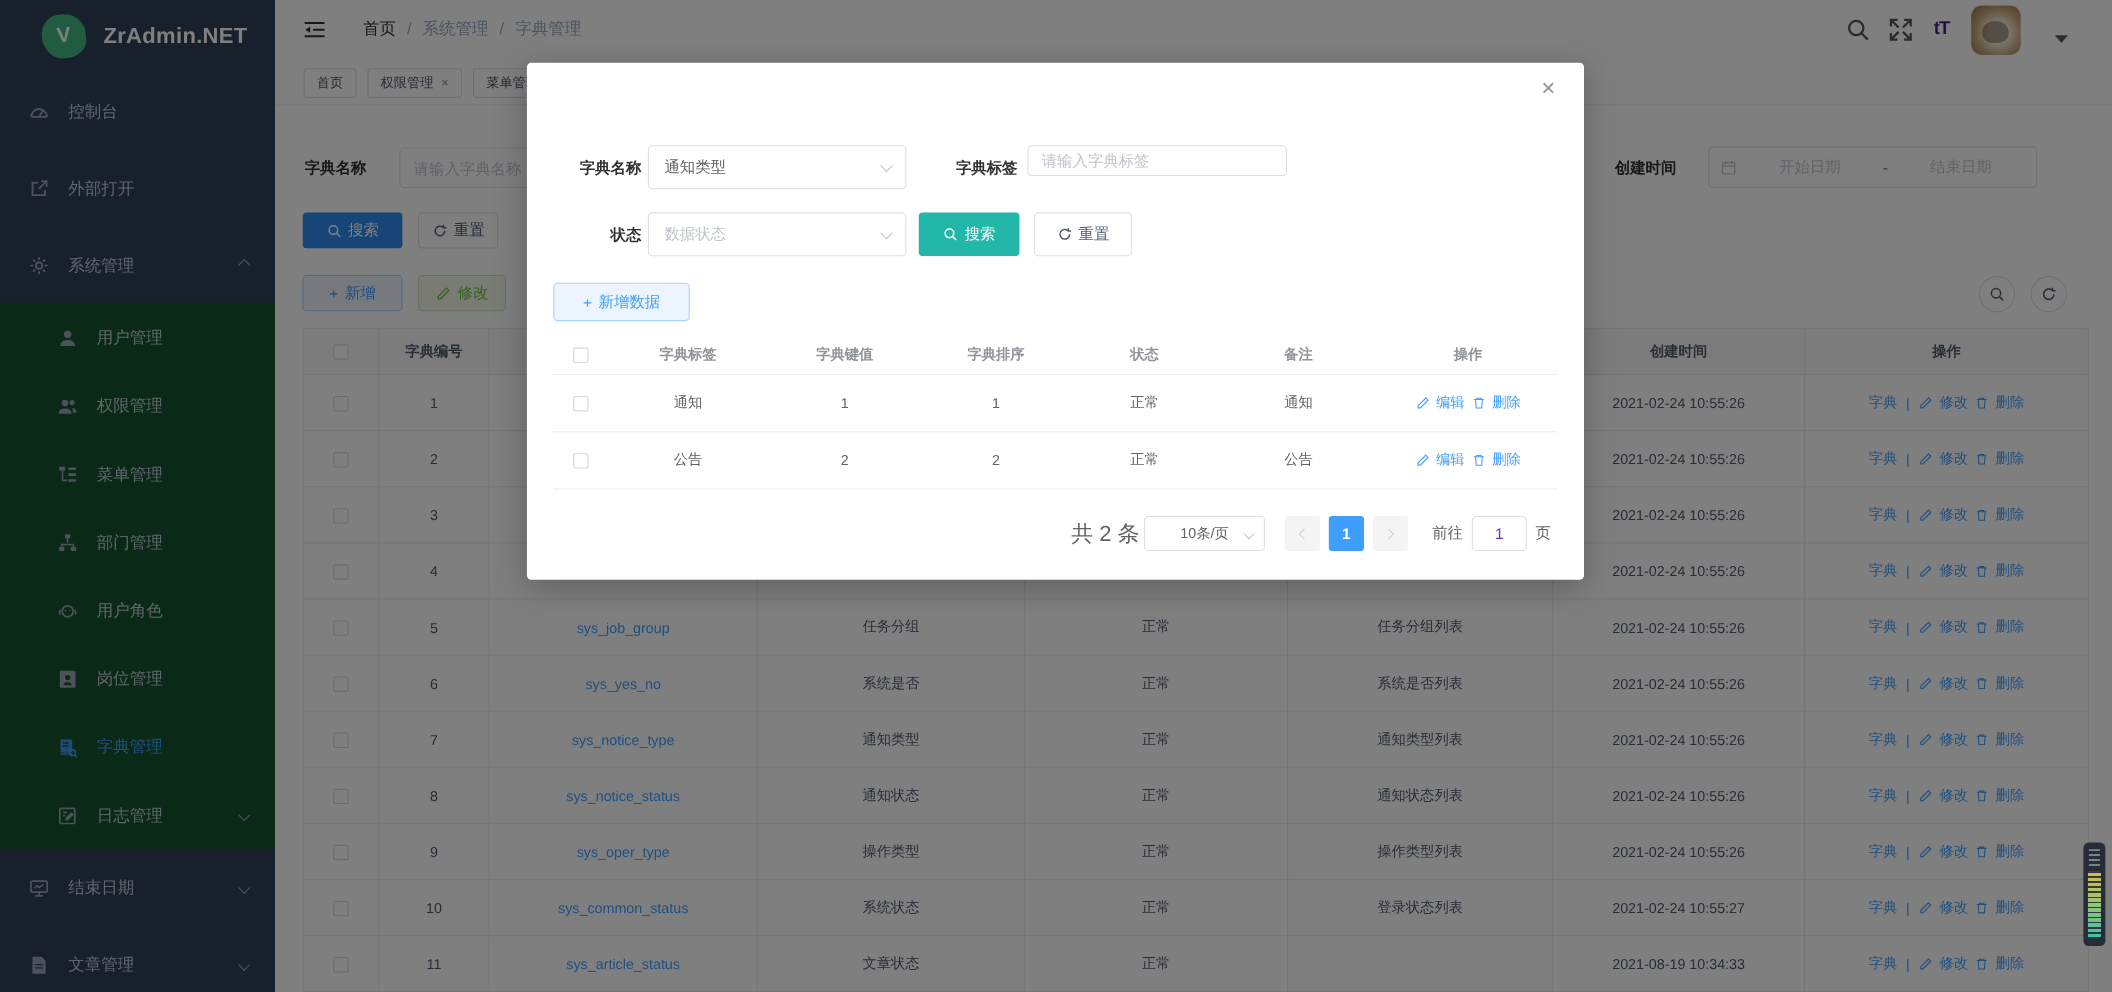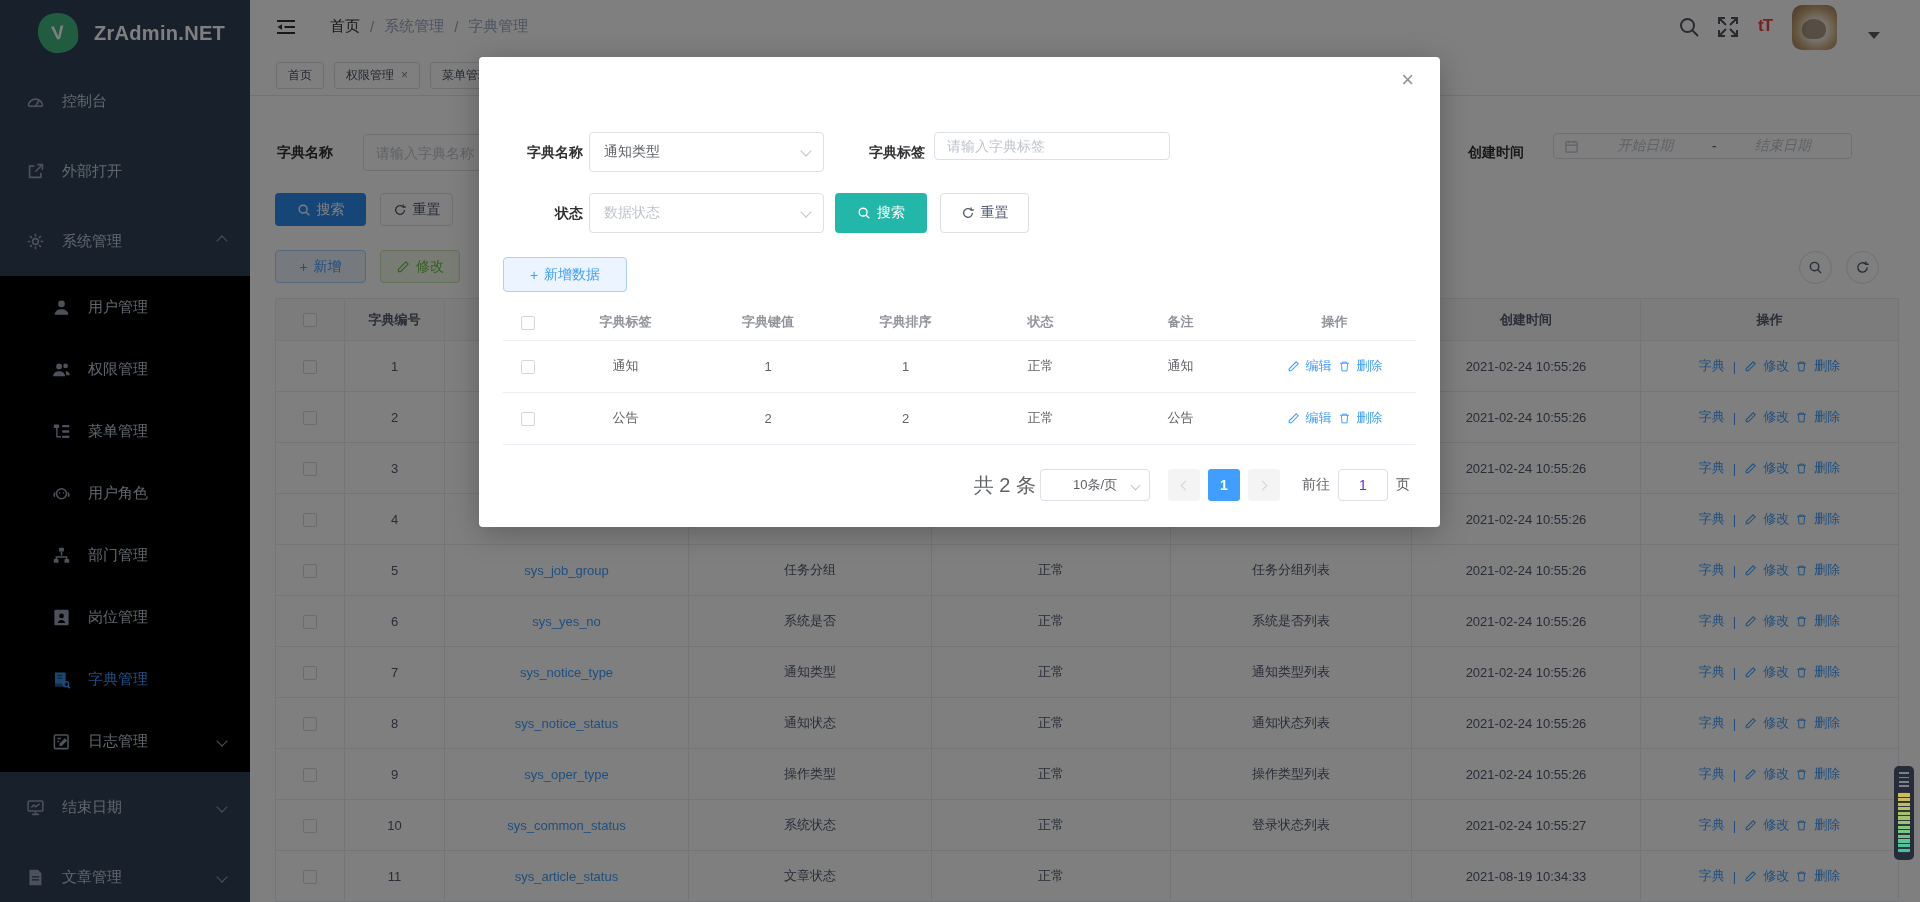--- a/index.html
+++ b/index.html
@@ -11,49 +11,49 @@
   }
   
   .sidebar { position:absolute; left:0; top:0; width:250px; height:902px; background:#304156; z-index:1; }
   .logo-row { display:flex; align-items:center; height:66px; padding-left:38px; gap:16px; }
   .logo-blob { width:40px; height:40px; background:#42b983; border-radius:46% 54% 50% 50%/50% 50% 42% 58%; transform:rotate(-6deg);
     display:flex; align-items:center; justify-content:center; color:#fff; font-weight:bold; font-size:19px; }
   .logo-title { color:#ffffff; font-size:20px; font-weight:bold; letter-spacing:.3px; }
   .menu { position:absolute; top:66px; left:0; right:0; bottom:0; }
   .mi { display:flex; align-items:center; height:70px; padding-left:26px; gap:17px; color:#bfcbd9; font-size:15px; cursor:pointer; }
   .mi .micon { width:19px; height:19px; color:#98a3b7; flex:0 0 auto; }
-  .sub { background:#000000; }
+  .sub { background:#14532d; }
   .sub .mi { height:62px; padding-left:52px; }
   .mi.active, .mi.active .micon { color:#409eff; }
   .chev { width:8px; height:8px; border-right:1.6px solid #98a3b7; border-bottom:1.6px solid #98a3b7; flex:0 0 auto; }
   .chev.down { transform:rotate(45deg); }
   .chev.up { transform:rotate(-135deg); }
   .mi .tail { margin-left:auto; margin-right:24px; }
   
   .navbar { position:absolute; left:250px; top:0; right:0; height:55px; background:#fff; z-index:1; }
   .hamburger { position:absolute; left:26px; top:19px; width:20px; height:16px; cursor:pointer; color:#2b2f36;}
   .crumbs { position:absolute; left:80px; top:17px; font-size:15px; display:flex; gap:10px; align-items:center;}
   .crumb-home { color:#303133; }
   .crumb-sep, .crumb-dim { color:#97a8be; }
   .nav-ic { position:absolute; top:15px; width:24px; height:24px; color:#50555e; cursor:pointer; }
-  .tT { position:absolute; top:16px; font-size:17px; color:#ef4444; font-weight:bold; cursor:pointer; letter-spacing:-1px;}
+  .tT { position:absolute; top:16px; font-size:17px; color:#4c1d95; font-weight:bold; cursor:pointer; letter-spacing:-1px;}
   .avatar { position:absolute; left:1542px; top:5px; width:45px; height:45px; border-radius:10px; cursor:pointer;
     background: radial-gradient(circle at 55% 55%, #f5efe2 0 26%, #c9a87c 60%, #8a6b47 100%); overflow:hidden;}
   .avatar:after{content:""; position:absolute; left:10px; top:14px; width:24px; height:20px; background:#6e5a43; border-radius:50% 50% 40% 40%; opacity:.55;}
   .caret-down { position:absolute; left:1618px; top:32px; width:0; height:0; border-left:6px solid transparent; border-right:6px solid transparent; border-top:7px solid #5a5e66; cursor:pointer;}
   
   .tabsrow { position:absolute; left:250px; top:55px; right:0; height:41px; background:#fff; border-bottom:1px solid #e3e6ec; display:flex; align-items:center; padding-left:26px; gap:10px; z-index:1;}
   .tab { height:27px; padding:0 11px; border:1px solid #d8dce5; border-radius:3px; background:#fff; font-size:12px; color:#495060; display:flex; align-items:center; gap:7px; cursor:pointer;}
   .tab .x { font-size:12px; color:#80858d; cursor:pointer; }
   
   .content { position:absolute; left:250px; top:96px; right:0; bottom:0; background:#fff; z-index:1; }
   .flabel { position:absolute; font-size:14px; font-weight:bold; color:#303133; line-height:36px; }
   .inp { border:1px solid #dcdfe6; border-radius:4px; background:#fff; font-size:14px; color:#6d28d9; padding:0 12px; }
   .inp::placeholder { color:#bfc4cc; }
-  .daterange { position:absolute; left:1303px; top:37px; width:299px; height:26px; border:1px solid #dcdfe6; border-radius:4px; display:flex; align-items:center; padding:0 10px; gap:8px; color:#bfc4cc; font-size:14px;font-style:italic;}
+  .daterange { position:absolute; left:1303px; top:37px; width:299px; height:38px; border:1px solid #dcdfe6; border-radius:4px; display:flex; align-items:center; padding:0 10px; gap:8px; color:#bfc4cc; font-size:14px;}
   .daterange .dspan { flex:1; text-align:center; }
   .btn { position:absolute; display:flex; align-items:center; justify-content:center; gap:6px; border-radius:4px; font-size:14px; cursor:pointer; border:1px solid transparent;}
   .btn .bicon { width:14px; height:14px; }
   .btn-primary { background:#2d8cf0; color:#fff; }
   .btn-plain { background:#fff; border-color:#dcdfe6; color:#515a6e; }
   .btn-add { background:#ecf5ff; border-color:#a9d1fb; color:#409eff; }
   .btn-editgreen { background:#f0f9eb; border-color:#c2e7b0; color:#67c23a; }
   .circ { position:absolute; width:33px; height:33px; border-radius:50%; border:1px solid #dcdfe6; background:#fff; color:#515a6e; display:flex; align-items:center; justify-content:center; cursor:pointer;}
   .circ svg { width:15px; height:15px; }
   
@@ -156,37 +156,37 @@
           <svg class="micon" viewBox="0 0 16 16" fill="currentColor">
               <rect x="1.5" y="2" width="4.5" height="3" rx=".5"></rect>
               <rect x="8.5" y="2.5" width="6" height="2" rx=".5"></rect>
               <rect x="8.5" y="7" width="6" height="2" rx=".5"></rect>
               <rect x="8.5" y="11.5" width="6" height="2" rx=".5"></rect>
               <path d="M3.5 5v8h4v-1.2H4.7V5z"></path>
             </svg>
           <span>菜单管理</span>
         </div>
         <div class="mi">
-          <svg class="micon" viewBox="0 0 16 16" fill="none" stroke="currentColor" stroke-width="1.3">
-              <circle cx="8" cy="8.2" r="4.2"></circle>
-              <circle cx="6.4" cy="7.6" r=".6" fill="currentColor" stroke="none"></circle>
-              <circle cx="9.6" cy="7.6" r=".6" fill="currentColor" stroke="none"></circle>
-              <path d="M2.5 10.5C1.6 10 1.5 8 2.8 7.4M13.5 10.5c.9-.5 1-2.5-.3-3.1"></path>
-            </svg>
-          <span>用户角色</span>
-        </div>
-        <div class="mi">
           <svg class="micon" viewBox="0 0 16 16" fill="currentColor">
               <rect x="6" y="1.5" width="4" height="3.2" rx=".5"></rect>
               <rect x="1.5" y="11" width="4" height="3.2" rx=".5"></rect>
               <rect x="10.5" y="11" width="4" height="3.2" rx=".5"></rect>
               <path d="M7.4 4.7h1.2V8h-1.2z"></path>
               <path d="M3 11V8.6h10V11h-1.2V9.8H4.2V11z"></path>
             </svg>
           <span>部门管理</span>
+        </div>
+        <div class="mi">
+          <svg class="micon" viewBox="0 0 16 16" fill="none" stroke="currentColor" stroke-width="1.3">
+              <circle cx="8" cy="8.2" r="4.2"></circle>
+              <circle cx="6.4" cy="7.6" r=".6" fill="currentColor" stroke="none"></circle>
+              <circle cx="9.6" cy="7.6" r=".6" fill="currentColor" stroke="none"></circle>
+              <path d="M2.5 10.5C1.6 10 1.5 8 2.8 7.4M13.5 10.5c.9-.5 1-2.5-.3-3.1"></path>
+            </svg>
+          <span>用户角色</span>
         </div>
         <div class="mi">
           <svg class="micon" viewBox="0 0 16 16" fill="currentColor">
               <path d="M3 1.5h10a1 1 0 0 1 1 1v11a1 1 0 0 1-1 1H3a1 1 0 0 1-1-1v-11a1 1 0 0 1 1-1zm5 3.2a2 2 0 1 0 0 4 2 2 0 0 0 0-4zM4.8 12.6c.4-1.7 1.7-2.5 3.2-2.5s2.8.8 3.2 2.5z" fill-rule="evenodd"></path>
             </svg>
           <span>岗位管理</span>
         </div>
         <div class="mi active">
           <svg class="micon" viewBox="0 0 16 16" fill="currentColor">
               <path d="M2.5 2h8a1 1 0 0 1 1 1v8.5h-9z" opacity=".9"></path>

